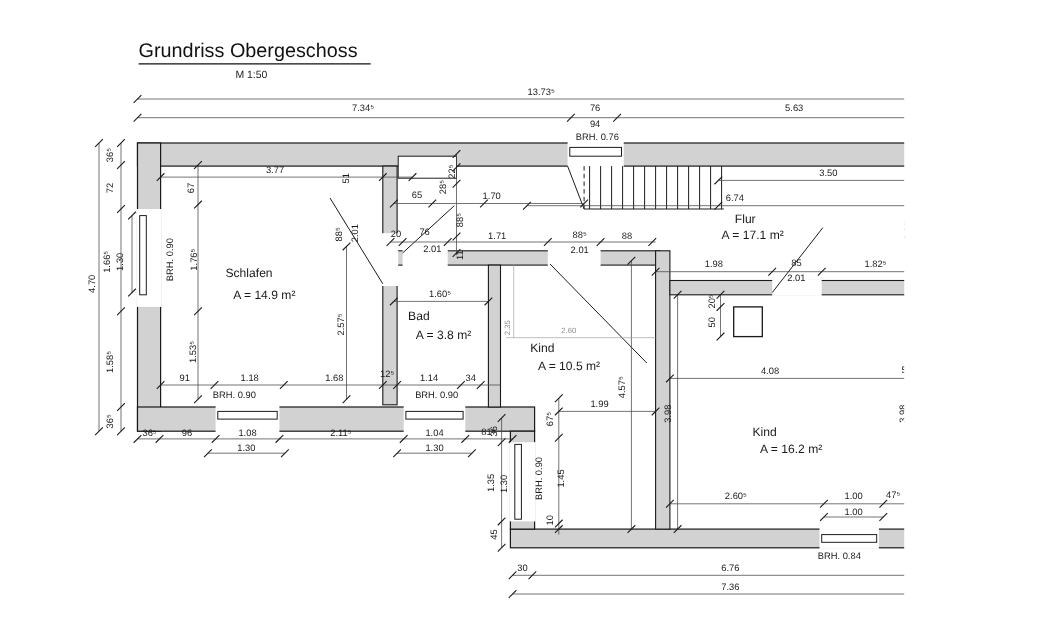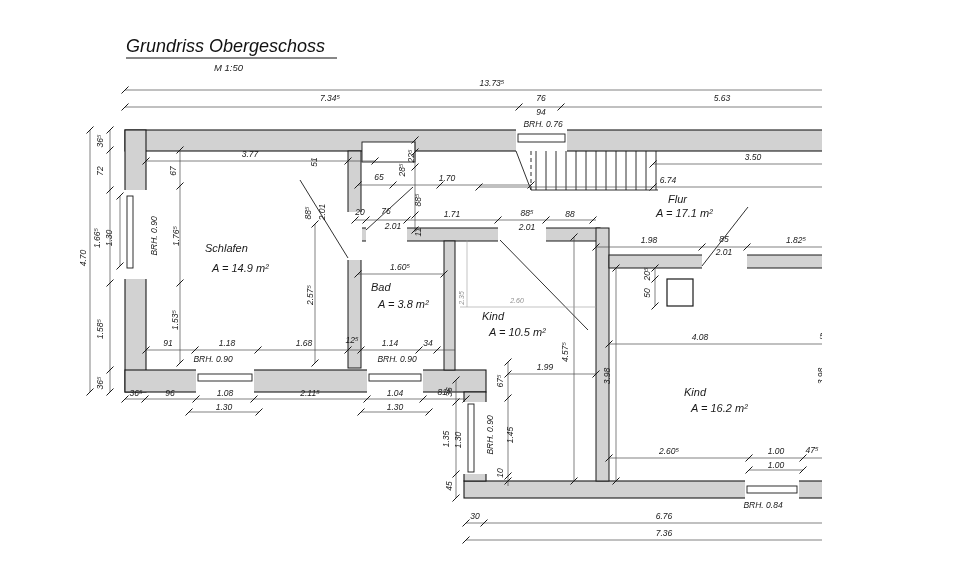--- a/index.html
+++ b/index.html
@@ -1,17 +1,17 @@
 <!DOCTYPE html>
 <html><head>
 <meta charset="utf-8">
 <style>
   html,body{margin:0;padding:0;background:#fff;}
   #stage{position:relative;width:822px;height:565px;background:#ffffff;overflow:hidden;
-         font-family:"Liberation Sans", sans-serif;font-style:italic;}
+         font-family:"Liberation Sans", sans-serif;}
   svg text{font-family:"Liberation Sans", sans-serif;}
 </style>
 </head>
 <body>
 
 <div id="stage">
 <svg id="plan" width="960" height="565" viewBox="0 0 960 565">
 
   <text id="title-text" x="126" y="52" font-size="18" fill="#111">Grundriss Obergeschoss</text>
   <line x1="126" y1="58" x2="337" y2="58" stroke="#111" stroke-width="1.2"></line>

